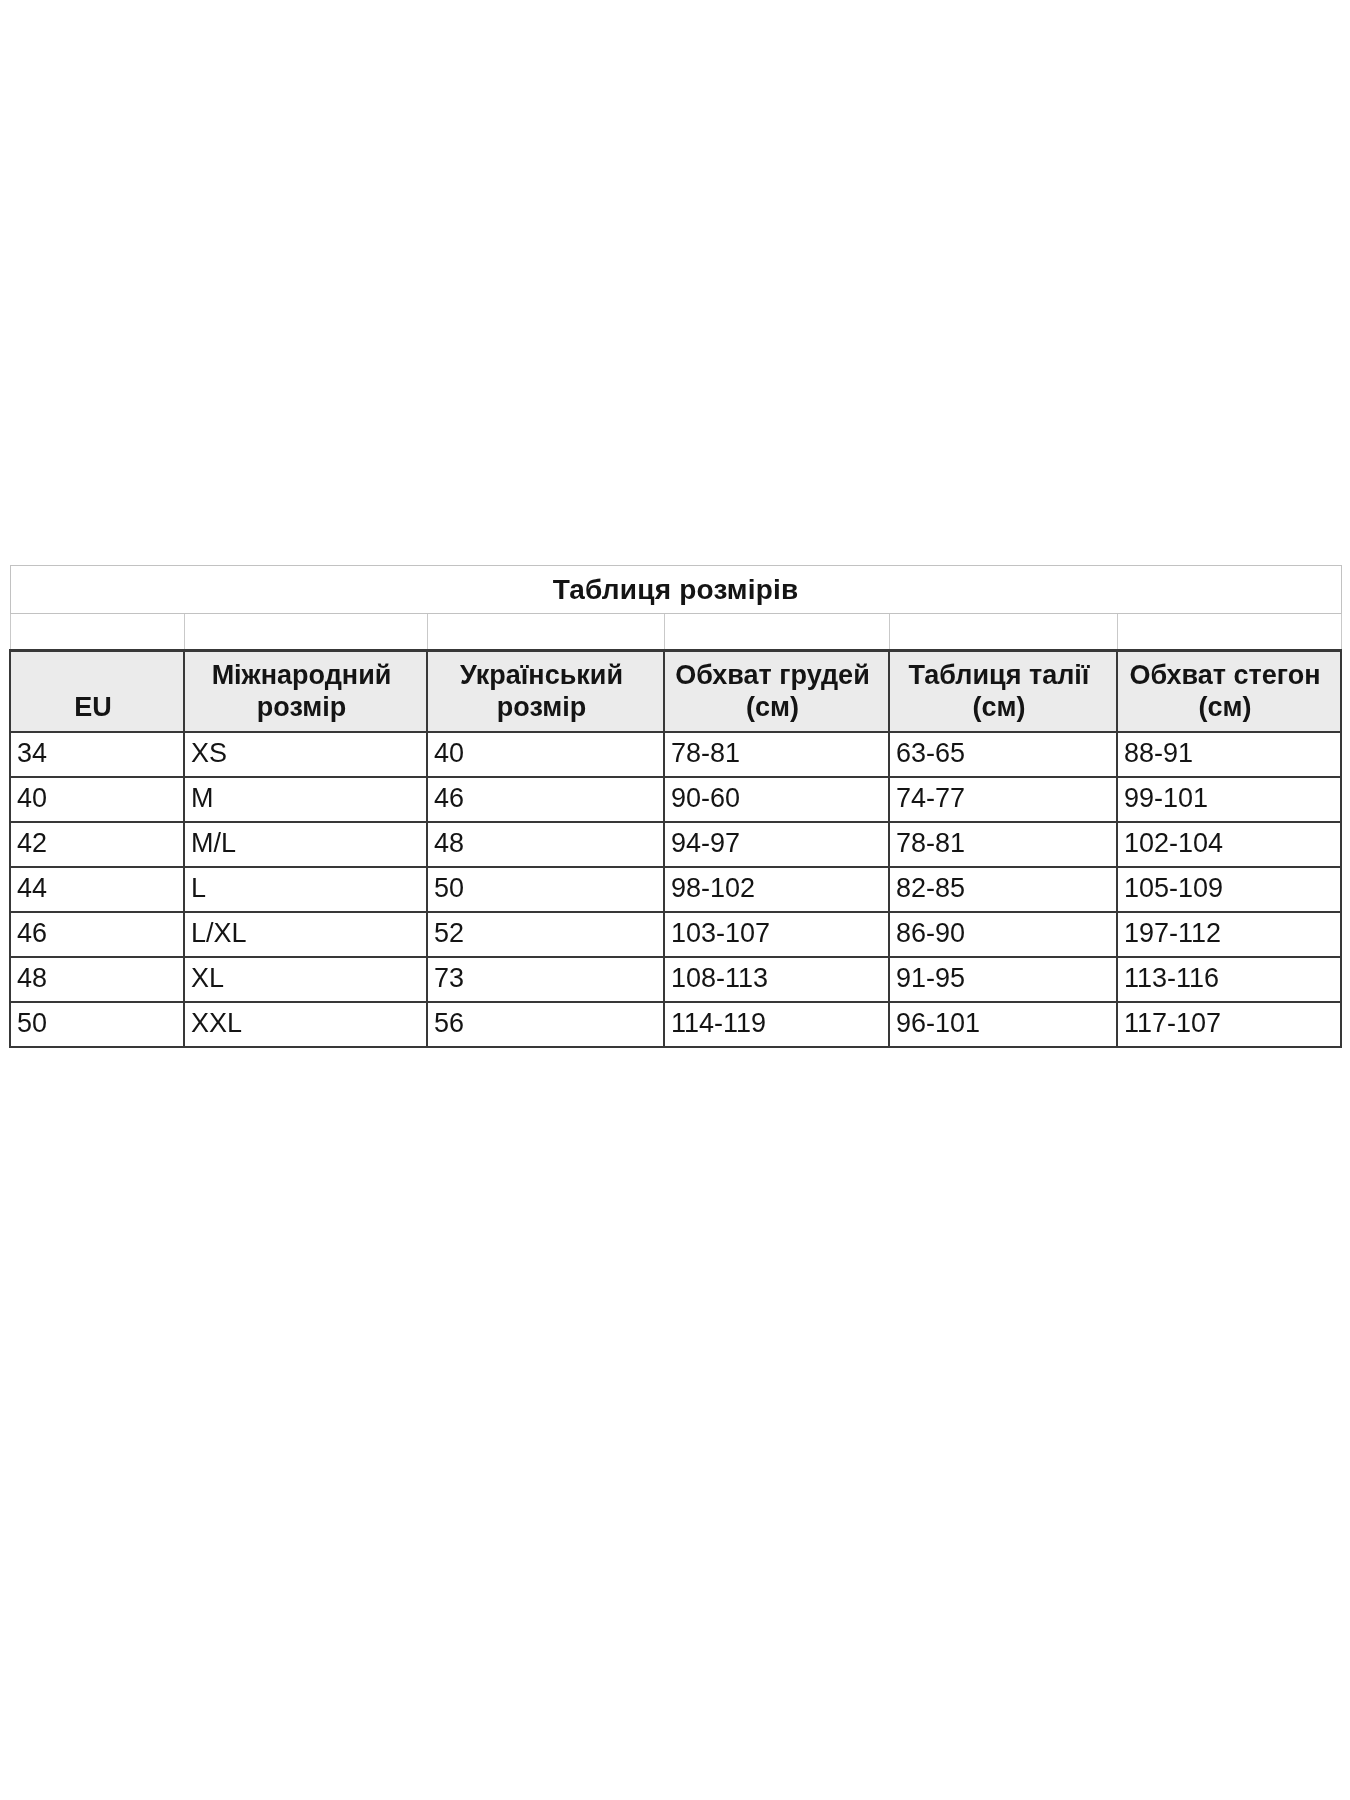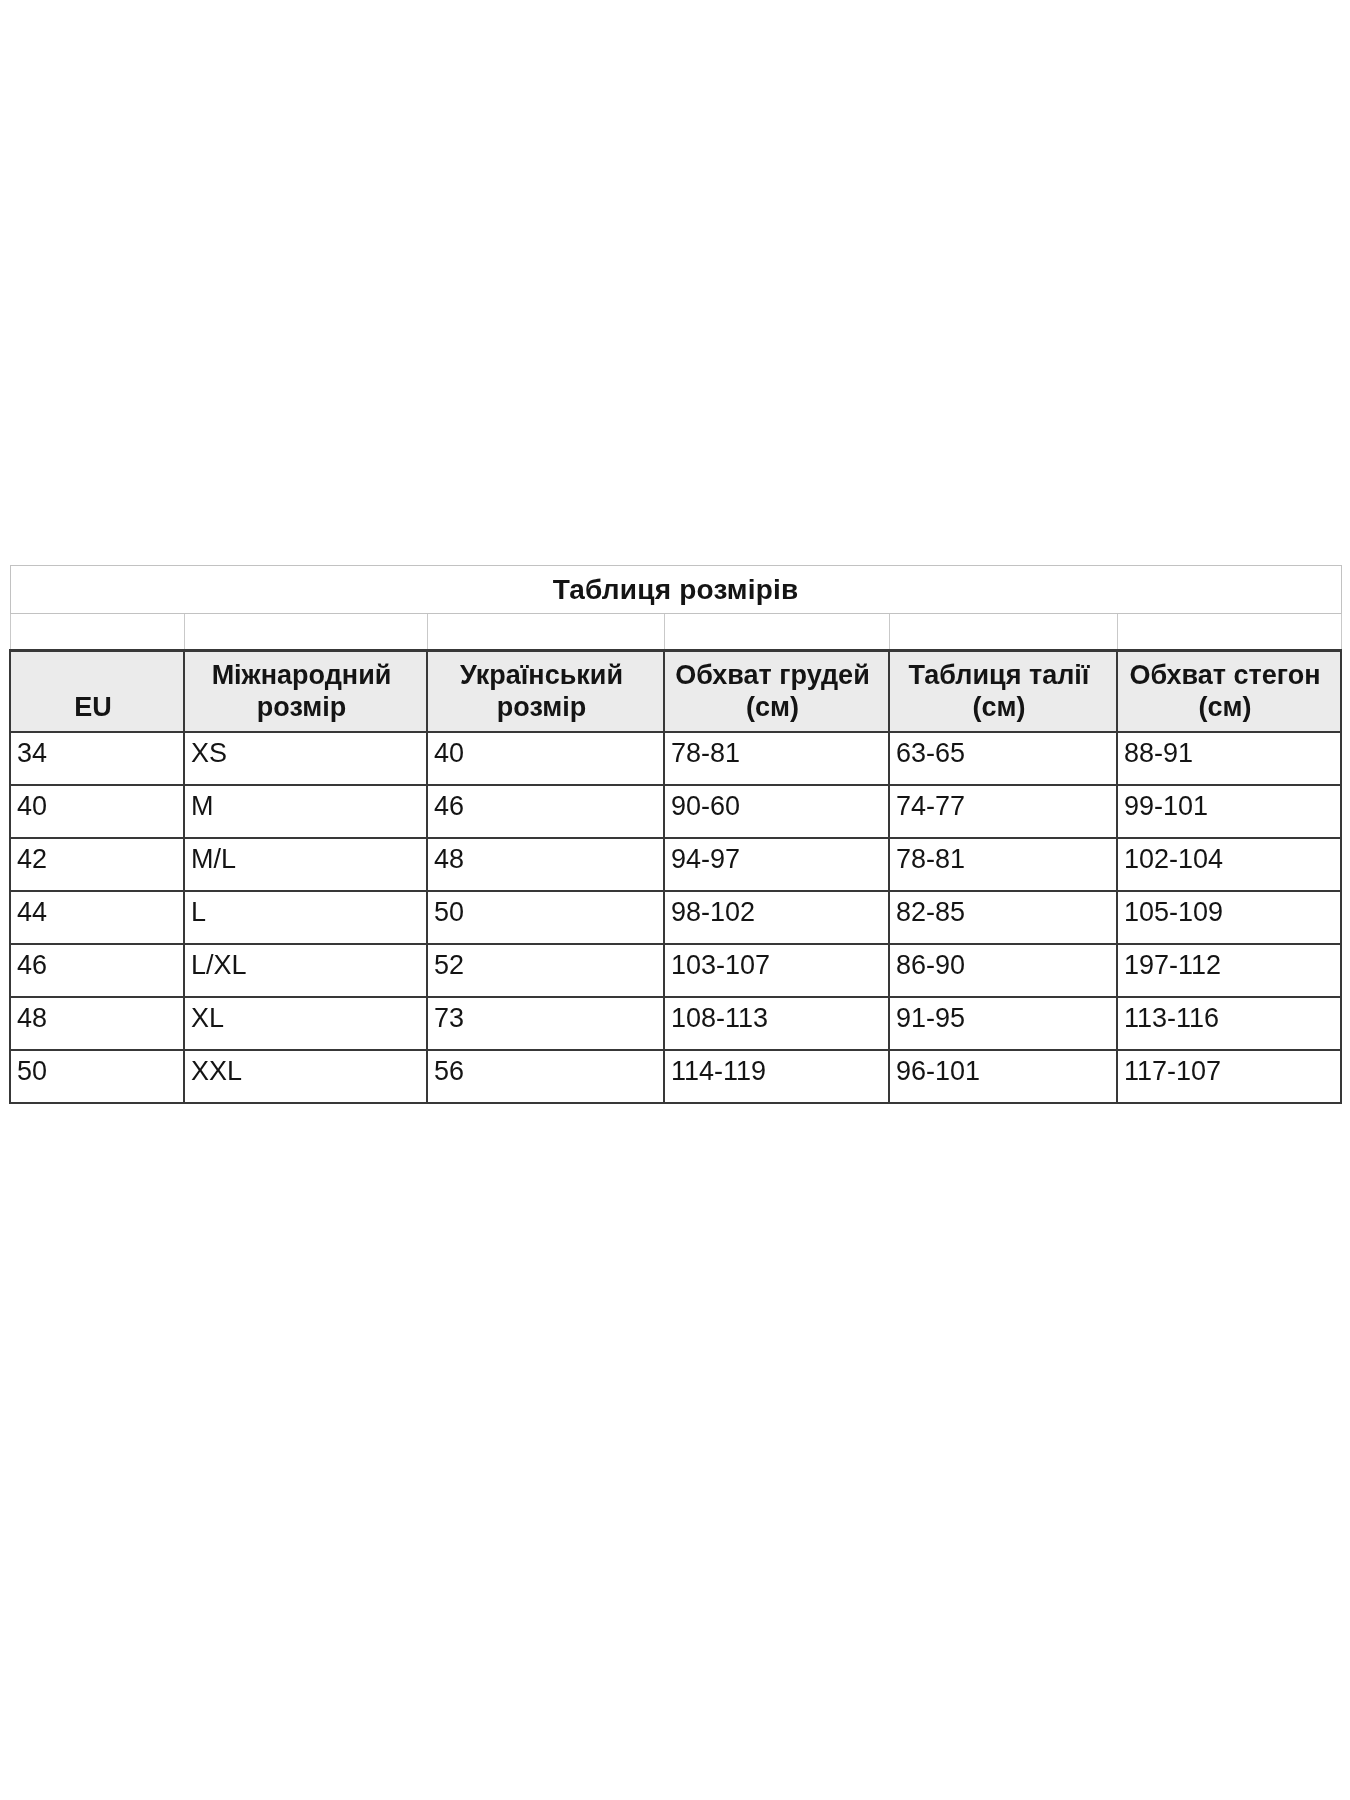--- a/index.html
+++ b/index.html
@@ -57,21 +57,21 @@
     line-height: 1.18;
   }
   
   td.data-cell {
     border: 2px solid #383838;
     background: #ffffff;
     height: 41px;
     font-size: 27px;
     text-align: left;
     vertical-align: middle;
-    padding: 0 4px 10px 6px;
+    padding: 0 4px 2px 6px;
     white-space: nowrap;
     overflow: hidden;
   }
 </style>
 </head>
 <body>
 
 <div class="page">
   <table class="size-table">
     <colgroup>

